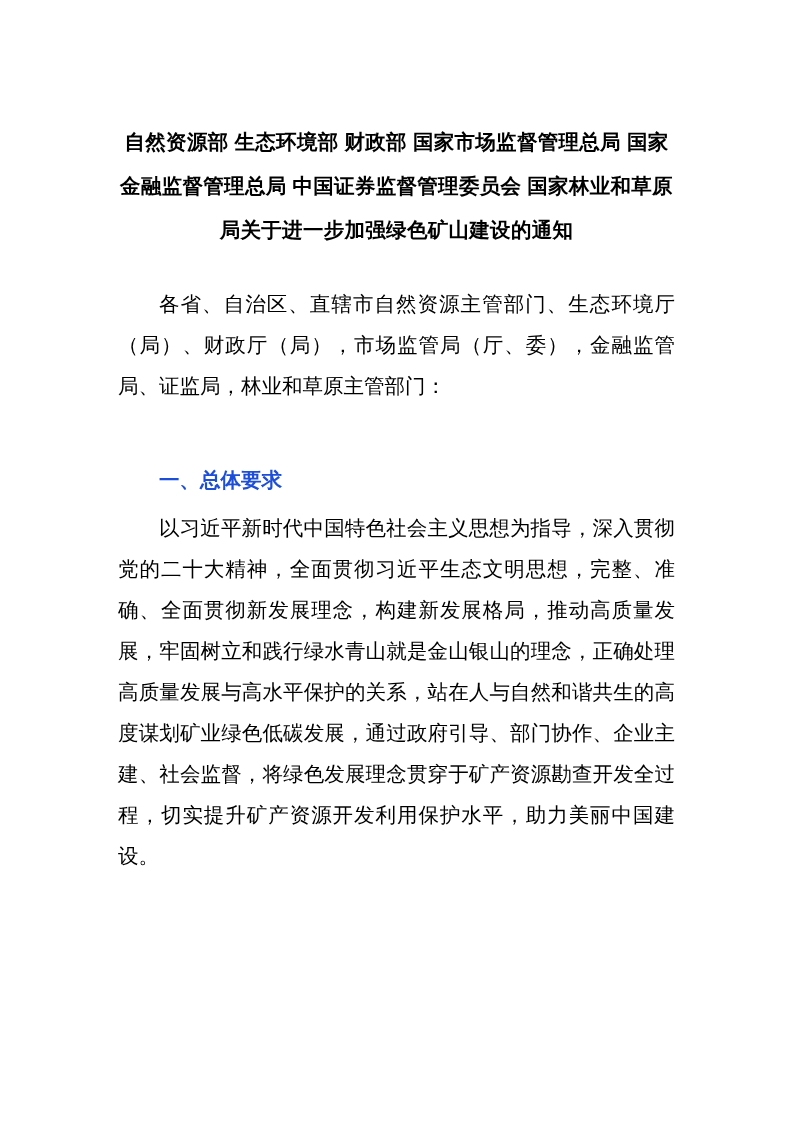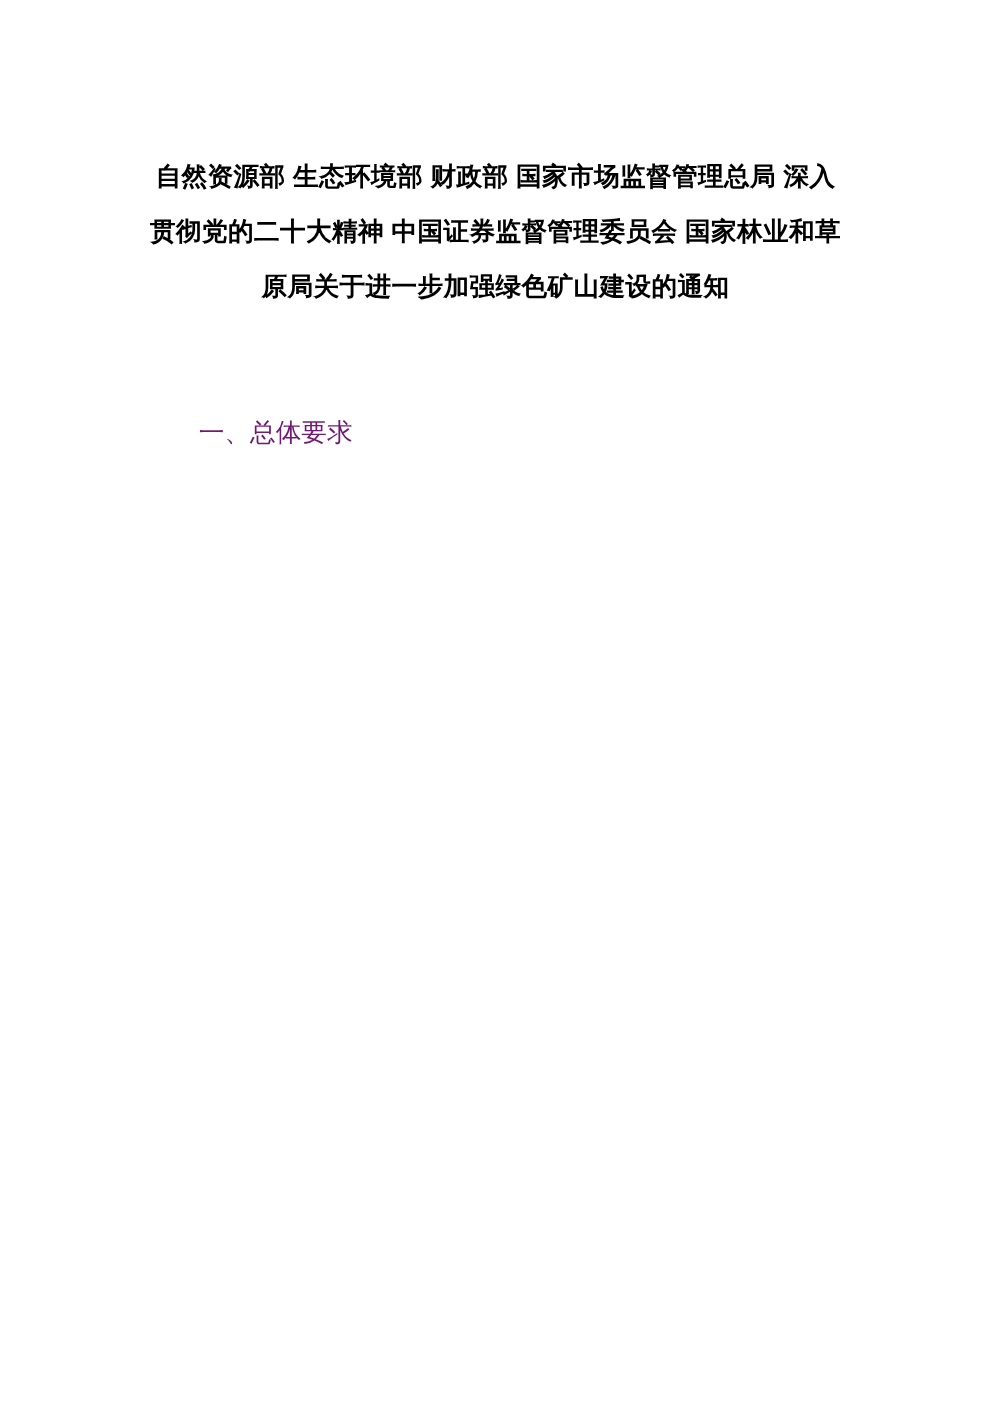--- a/index.html
+++ b/index.html
@@ -35,41 +35,43 @@
     font-size: 20.5px;
     line-height: 41px;
     text-align: justify;
     text-justify: inter-ideograph;
     text-indent: 2em;
     margin: 0 0 10px 0;
     color: #000;
   }
   .heading {
     font-family: "Liberation Sans", "DejaVu Sans", sans-serif;
-    font-weight: normal;
+    font-weight: bold;
     font-size: 20.5px;
     line-height: 41px;
     text-indent: 2em;
     margin: 14px 0 8px 0;
-    color: #701a75;
+    color: #1d4ed8;
   }
   .spacer-sm { height: 14px; }
 </style>
 </head>
 <body>
 
 <div class="page">
 
-  <h1 class="doc-title">自然资源部 生态环境部 财政部 国家市场监督管理总局 深入贯彻党的二十大精神 中国证券监督管理委员会 国家林业和草原局关于进一步加强绿色矿山建设的通知</h1>
+  <h1 class="doc-title">自然资源部 生态环境部 财政部 国家市场监督管理总局 国家金融监督管理总局 中国证券监督管理委员会 国家林业和草原局关于进一步加强绿色矿山建设的通知</h1>
 
   <div class="spacer-sm"></div>
 
+  <p class="para">各省、自治区、直辖市自然资源主管部门、生态环境厅（局）、财政厅（局），市场监管局（厅、委），金融监管局、证监局，林业和草原主管部门：</p>
 
   <div class="spacer-sm"></div>
 
 
   <div class="spacer-sm"></div>
 
   <h2 class="heading">一、总体要求</h2>
 
 
+  <p class="para">以习近平新时代中国特色社会主义思想为指导，深入贯彻党的二十大精神，全面贯彻习近平生态文明思想，完整、准确、全面贯彻新发展理念，构建新发展格局，推动高质量发展，牢固树立和践行绿水青山就是金山银山的理念，正确处理高质量发展与高水平保护的关系，站在人与自然和谐共生的高度谋划矿业绿色低碳发展，通过政府引导、部门协作、企业主建、社会监督，将绿色发展理念贯穿于矿产资源勘查开发全过程，切实提升矿产资源开发利用保护水平，助力美丽中国建设。</p>
 
 </div>
 
 </body></html>

